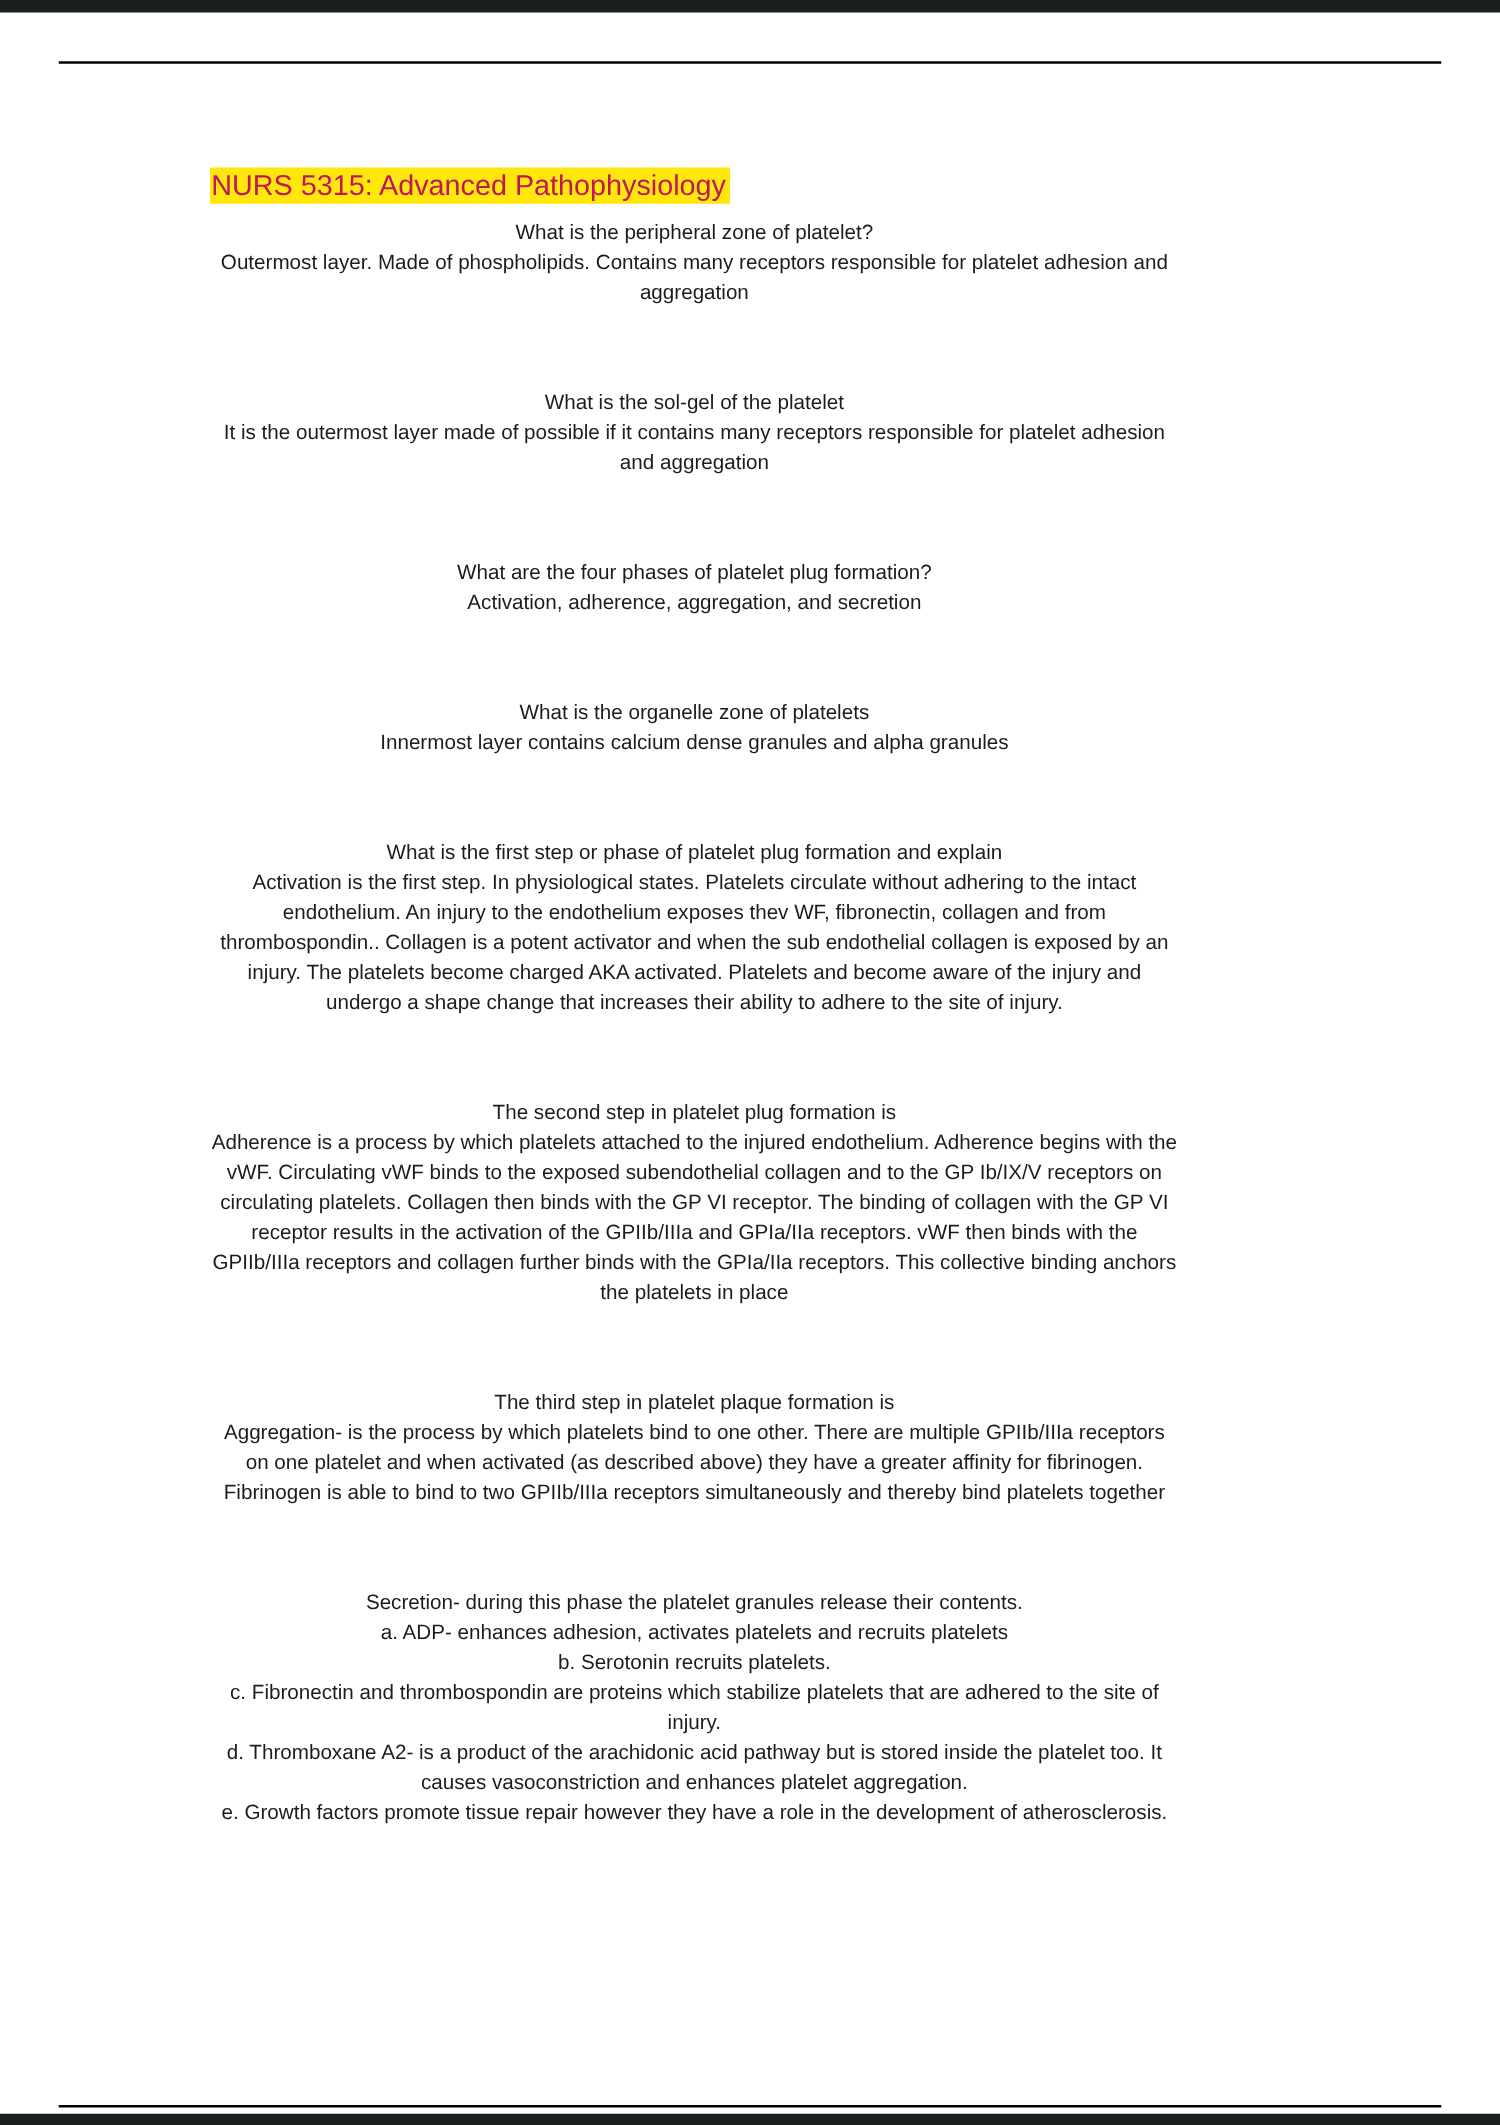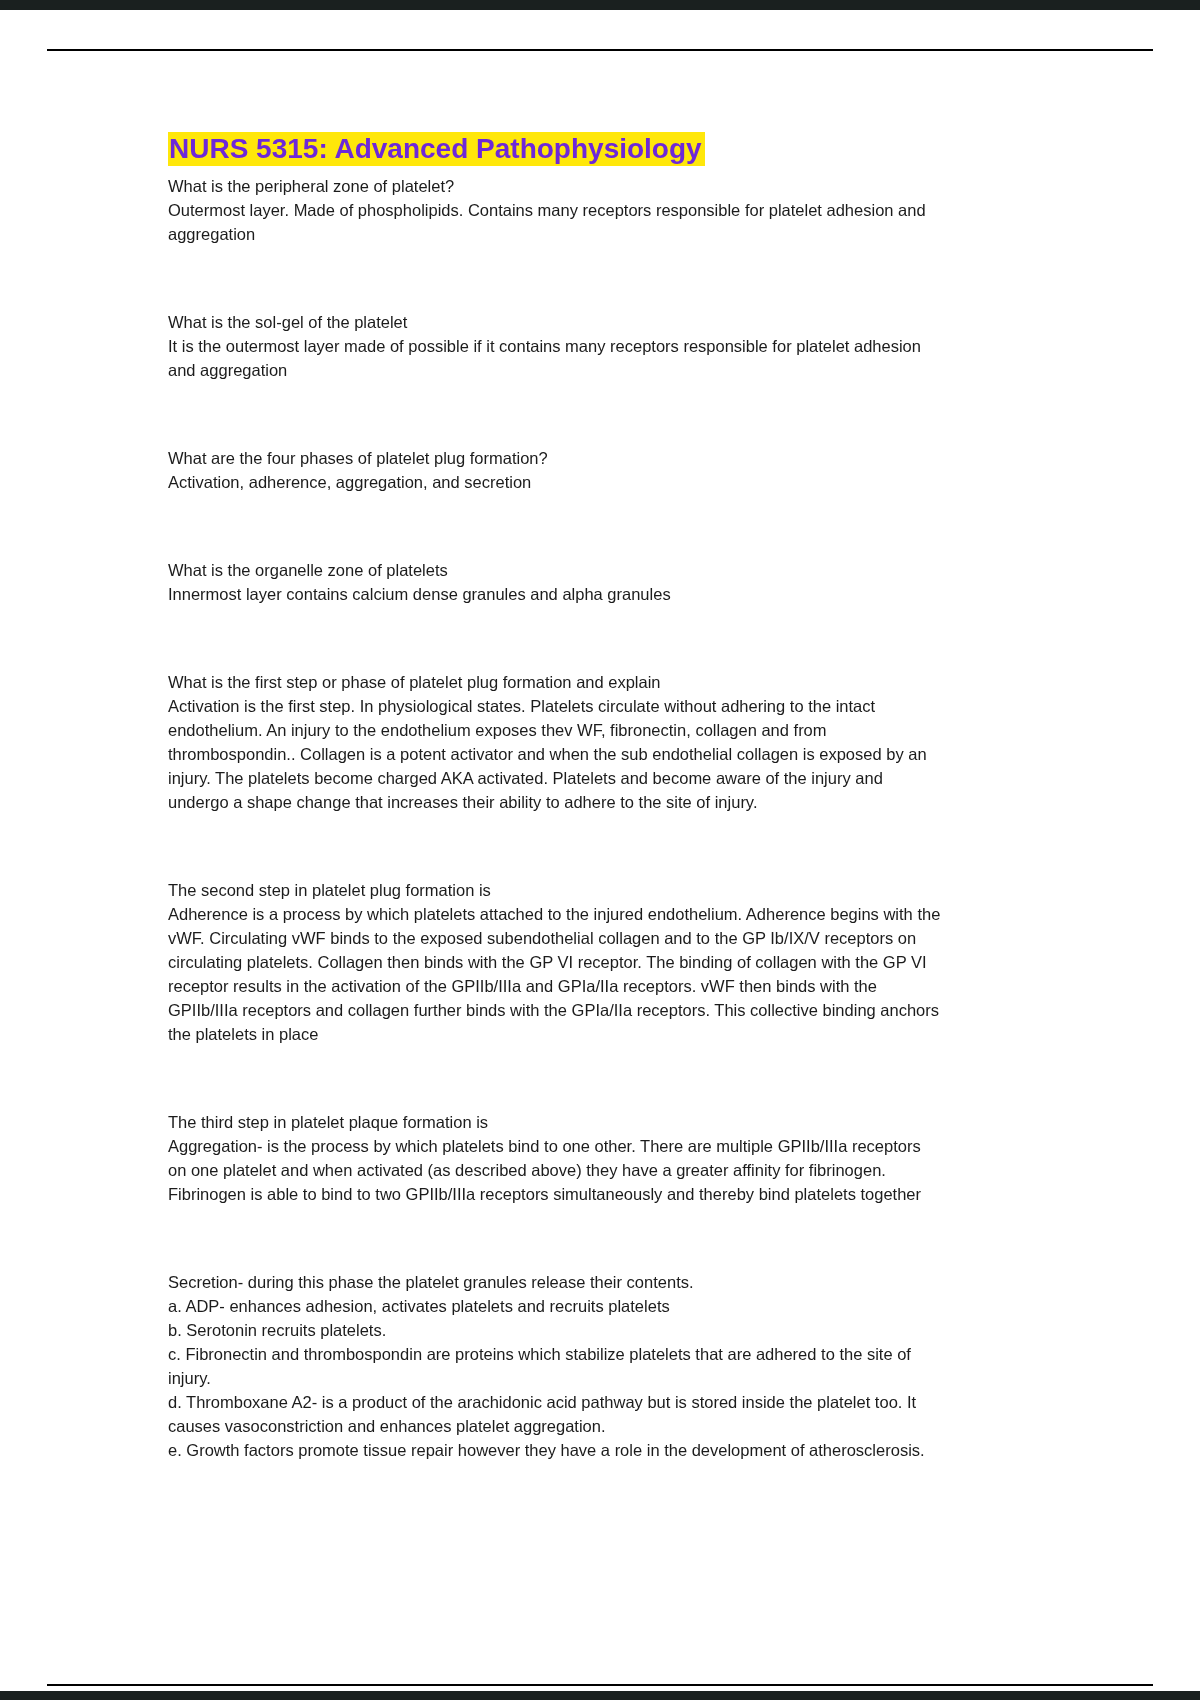--- a/index.html
+++ b/index.html
@@ -30,34 +30,34 @@
     position: absolute; bottom: 0; left: 0;
     width: 1200px; height: 9px;
     background: #1a201f;
   }
   .content {
     position: absolute;
     top: 131px; left: 168px;
     width: 775px;
   }
   .page-title {
-    font-size: 28px;
-    font-weight: bold;
+    font-size: 23px;
+    font-weight: normal;
     line-height: 35px;
-    color: #6d28d9;
+    color: #be185d;
     margin-bottom: 8px;
   }
   .title-line { display: block; }
   .hl {
     display: inline;
     background: #ffe70a;
     padding: 1px 3px 2px 1px;
   }
   .qa-list { font-size: 16.5px; line-height: 24px; }
-  .qa-block { margin-bottom: 64px; }
+  .qa-block { margin-bottom: 64px; text-align: center; }
   .qa-block:last-child { margin-bottom: 0; }
   .question { white-space: pre-wrap; }
   .answer { white-space: pre-wrap; }
 </style>
 </head>
 <body>
 
 <div class="top-edge-bar"></div>
 <div class="top-rule"></div>
 

